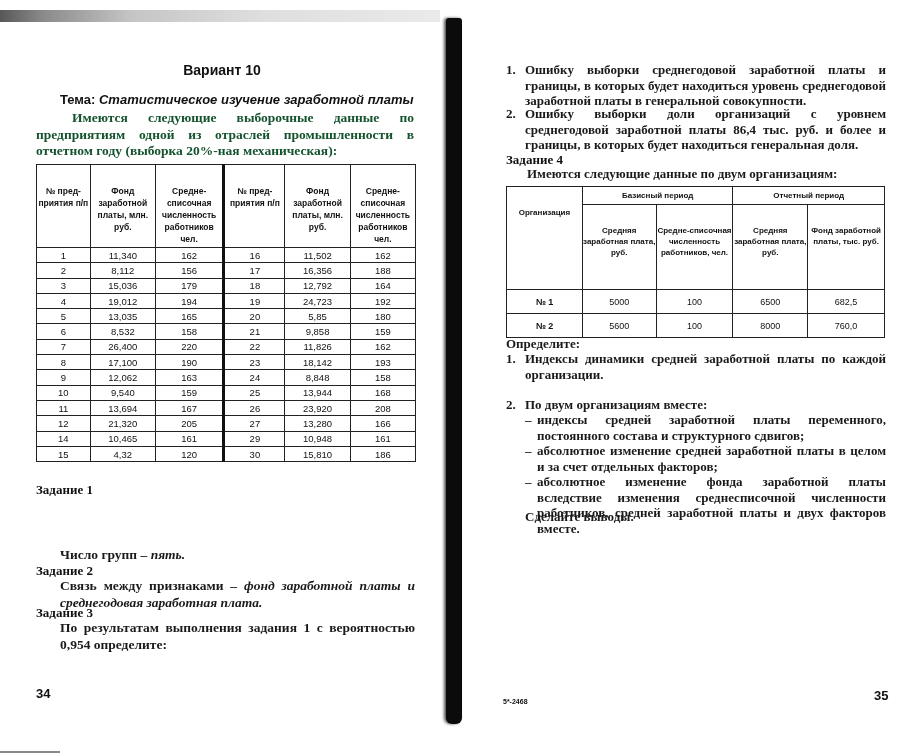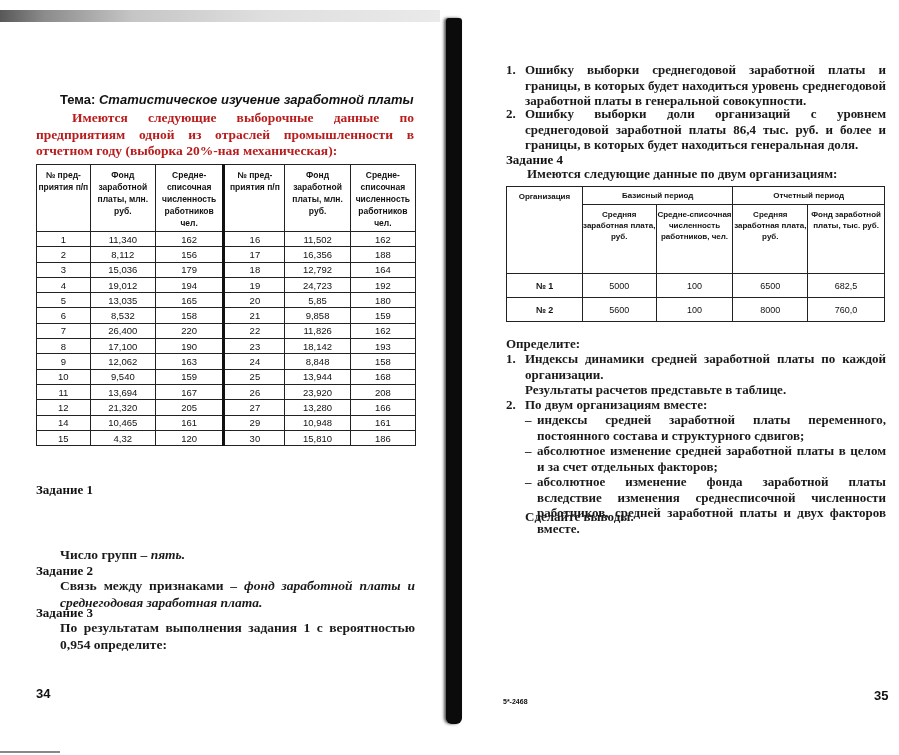--- a/index.html
+++ b/index.html
@@ -31,32 +31,32 @@
   .variant-title {
     left:0; width:444px; top:62px; text-align:center;
     font-family:"Liberation Sans", sans-serif; font-weight:bold; font-size:14px;
   }
   .topic {
     left:60px; top:92px; font-family:"Liberation Sans", sans-serif;
     font-weight:bold; font-size:13px; white-space:nowrap;
   }
   .topic i { font-style:italic; }
   .para {
-    font-size:13.5px; line-height:16.5px; font-weight:bold; color:#b91c1c;
+    font-size:13.5px; line-height:16.5px; font-weight:bold; color:#14532d;
   }
   .intro { left:36px; top:110px; width:378px; text-align:justify; text-indent:36px; }
 
   table.grid {
     position:absolute; border-collapse:collapse;
     font-family:"Liberation Sans", sans-serif; color:#111;
   }
   table.grid td, table.grid th {
     border:1px solid #222; text-align:center; padding:0;
   }
-  table.grid th { font-weight:bold; font-size:8.5px; line-height:12px; vertical-align:top; padding-top:4px; }
+  table.grid th { font-weight:bold; font-size:8.5px; line-height:12px; vertical-align:top; padding-top:20px; }
   table.grid td { font-size:9.5px; height:14.3px; }
 
   #tbl-enterprises { left:36px; top:164px; width:380px; }
   #tbl-enterprises th { height:62px; }
   #tbl-enterprises .divider { border-left:3px solid #111; }
 
   .task-h { font-weight:bold; font-size:13px; }
   .task-body { font-size:13.5px; line-height:16.5px; font-weight:bold; color:#1a1a1a; text-align:justify; }
   .task-body i { font-style:italic; }
 
@@ -72,20 +72,21 @@
   .dash .d { position:absolute; left:0; }
 </style>
 </head>
 <body>
 
 <div class="scan-top"></div>
 <div class="scan-bottom"></div>
 <div class="spine"></div>
 
 <div class="page left">
+  <div class="abs variant-title">Вариант 10</div>
   <div class="abs topic">
     <span>Тема:</span>
     <i>Статистическое изучение заработной платы</i>
   </div>
   <div class="abs para intro">Имеются следующие выборочные данные по предприятиям одной из отраслей промышленности в отчетном году (выборка 20%-ная механическая):</div>
 
   <table class="grid" id="tbl-enterprises">
     <colgroup>
       <col style="width:51px">
         <col style="width:62px">
@@ -285,21 +286,20 @@
           <td>8000</td>
           <td>760,0</td>
         </tr>
       </tbody>
   </table>
 
   <div class="abs list" style="left:36px;top:336px;">Определите:</div>
   <div class="abs list" style="left:36px;top:351px;width:380px;">
     <span class="num">1.</span>
     <span class="txt">Индексы динамики средней заработной платы по каждой организации.</span>
-    <span class="txt">Результаты расчетов представьте в таблице.</span>
   </div>
   <div class="abs list" style="left:36px;top:397px;width:380px;">
     <span class="num">2.</span>
     <span class="txt">По двум организациям вместе:</span>
   </div>
   <div class="abs list" style="left:55px;top:412px;width:361px;">
     <div class="dash">
         <span class="d">–</span>
         <span class="txt" style="padding-left:0">индексы средней заработной платы переменного, постоянного состава и структурного сдвигов;</span>
       </div>

